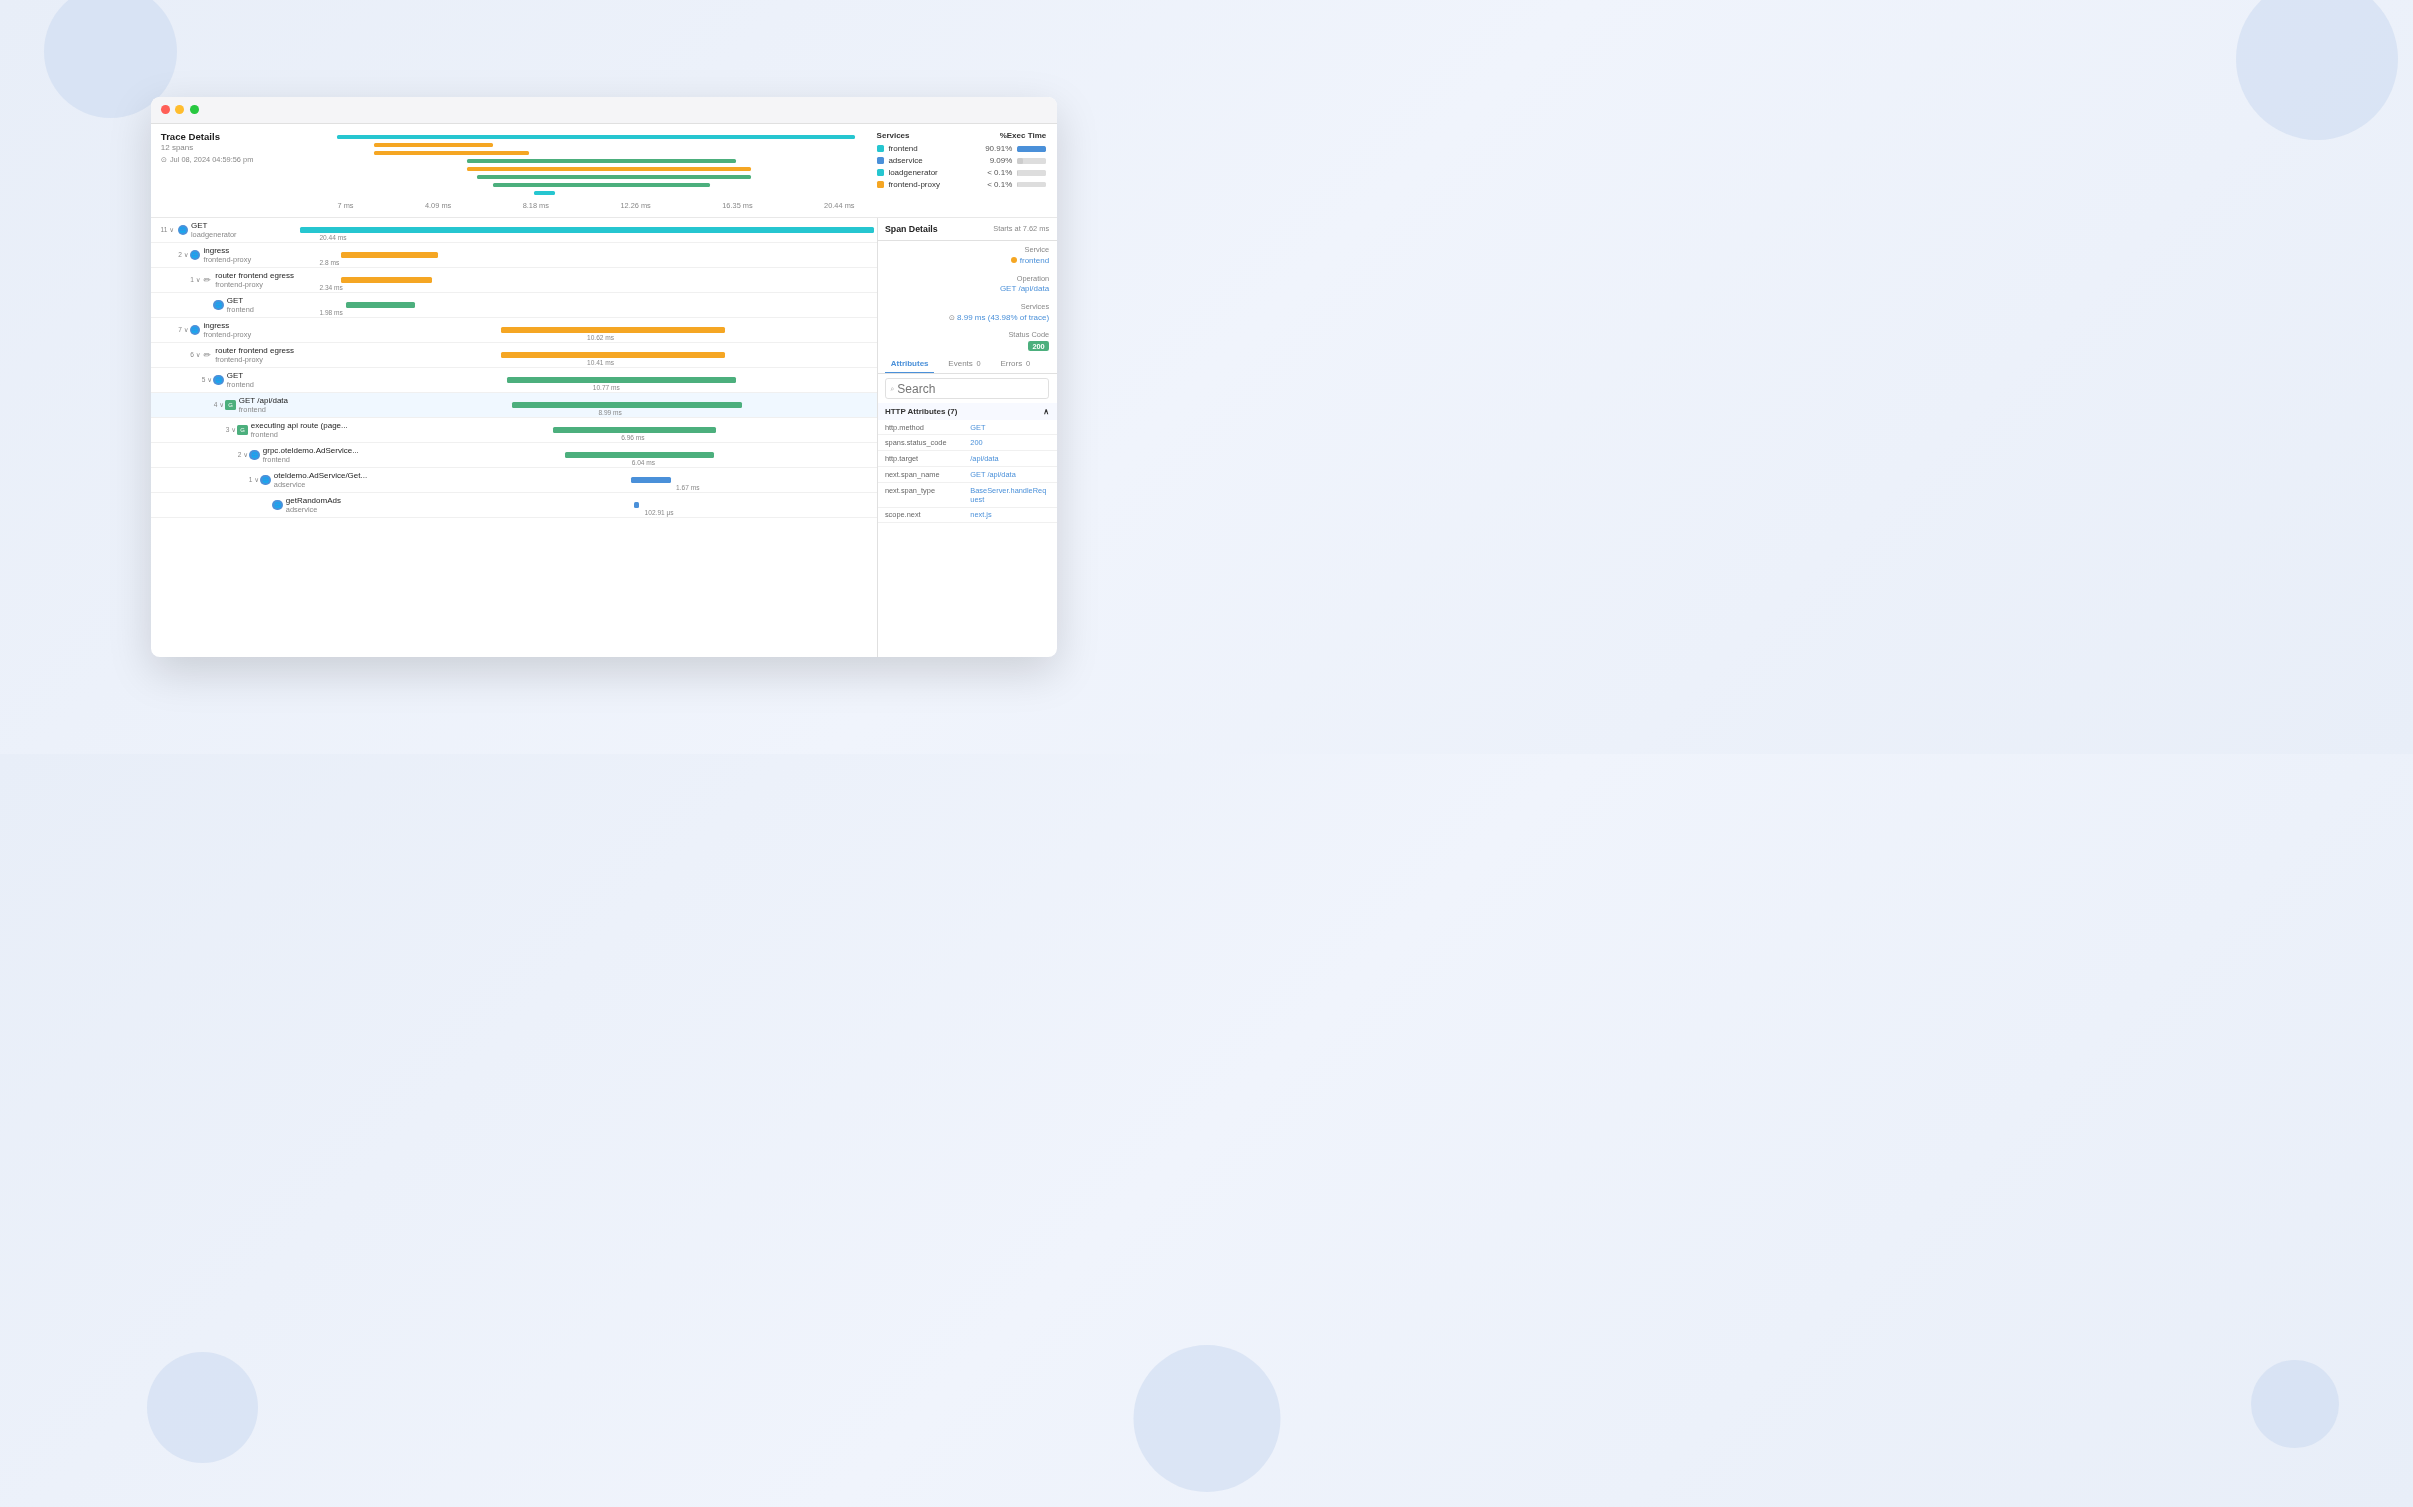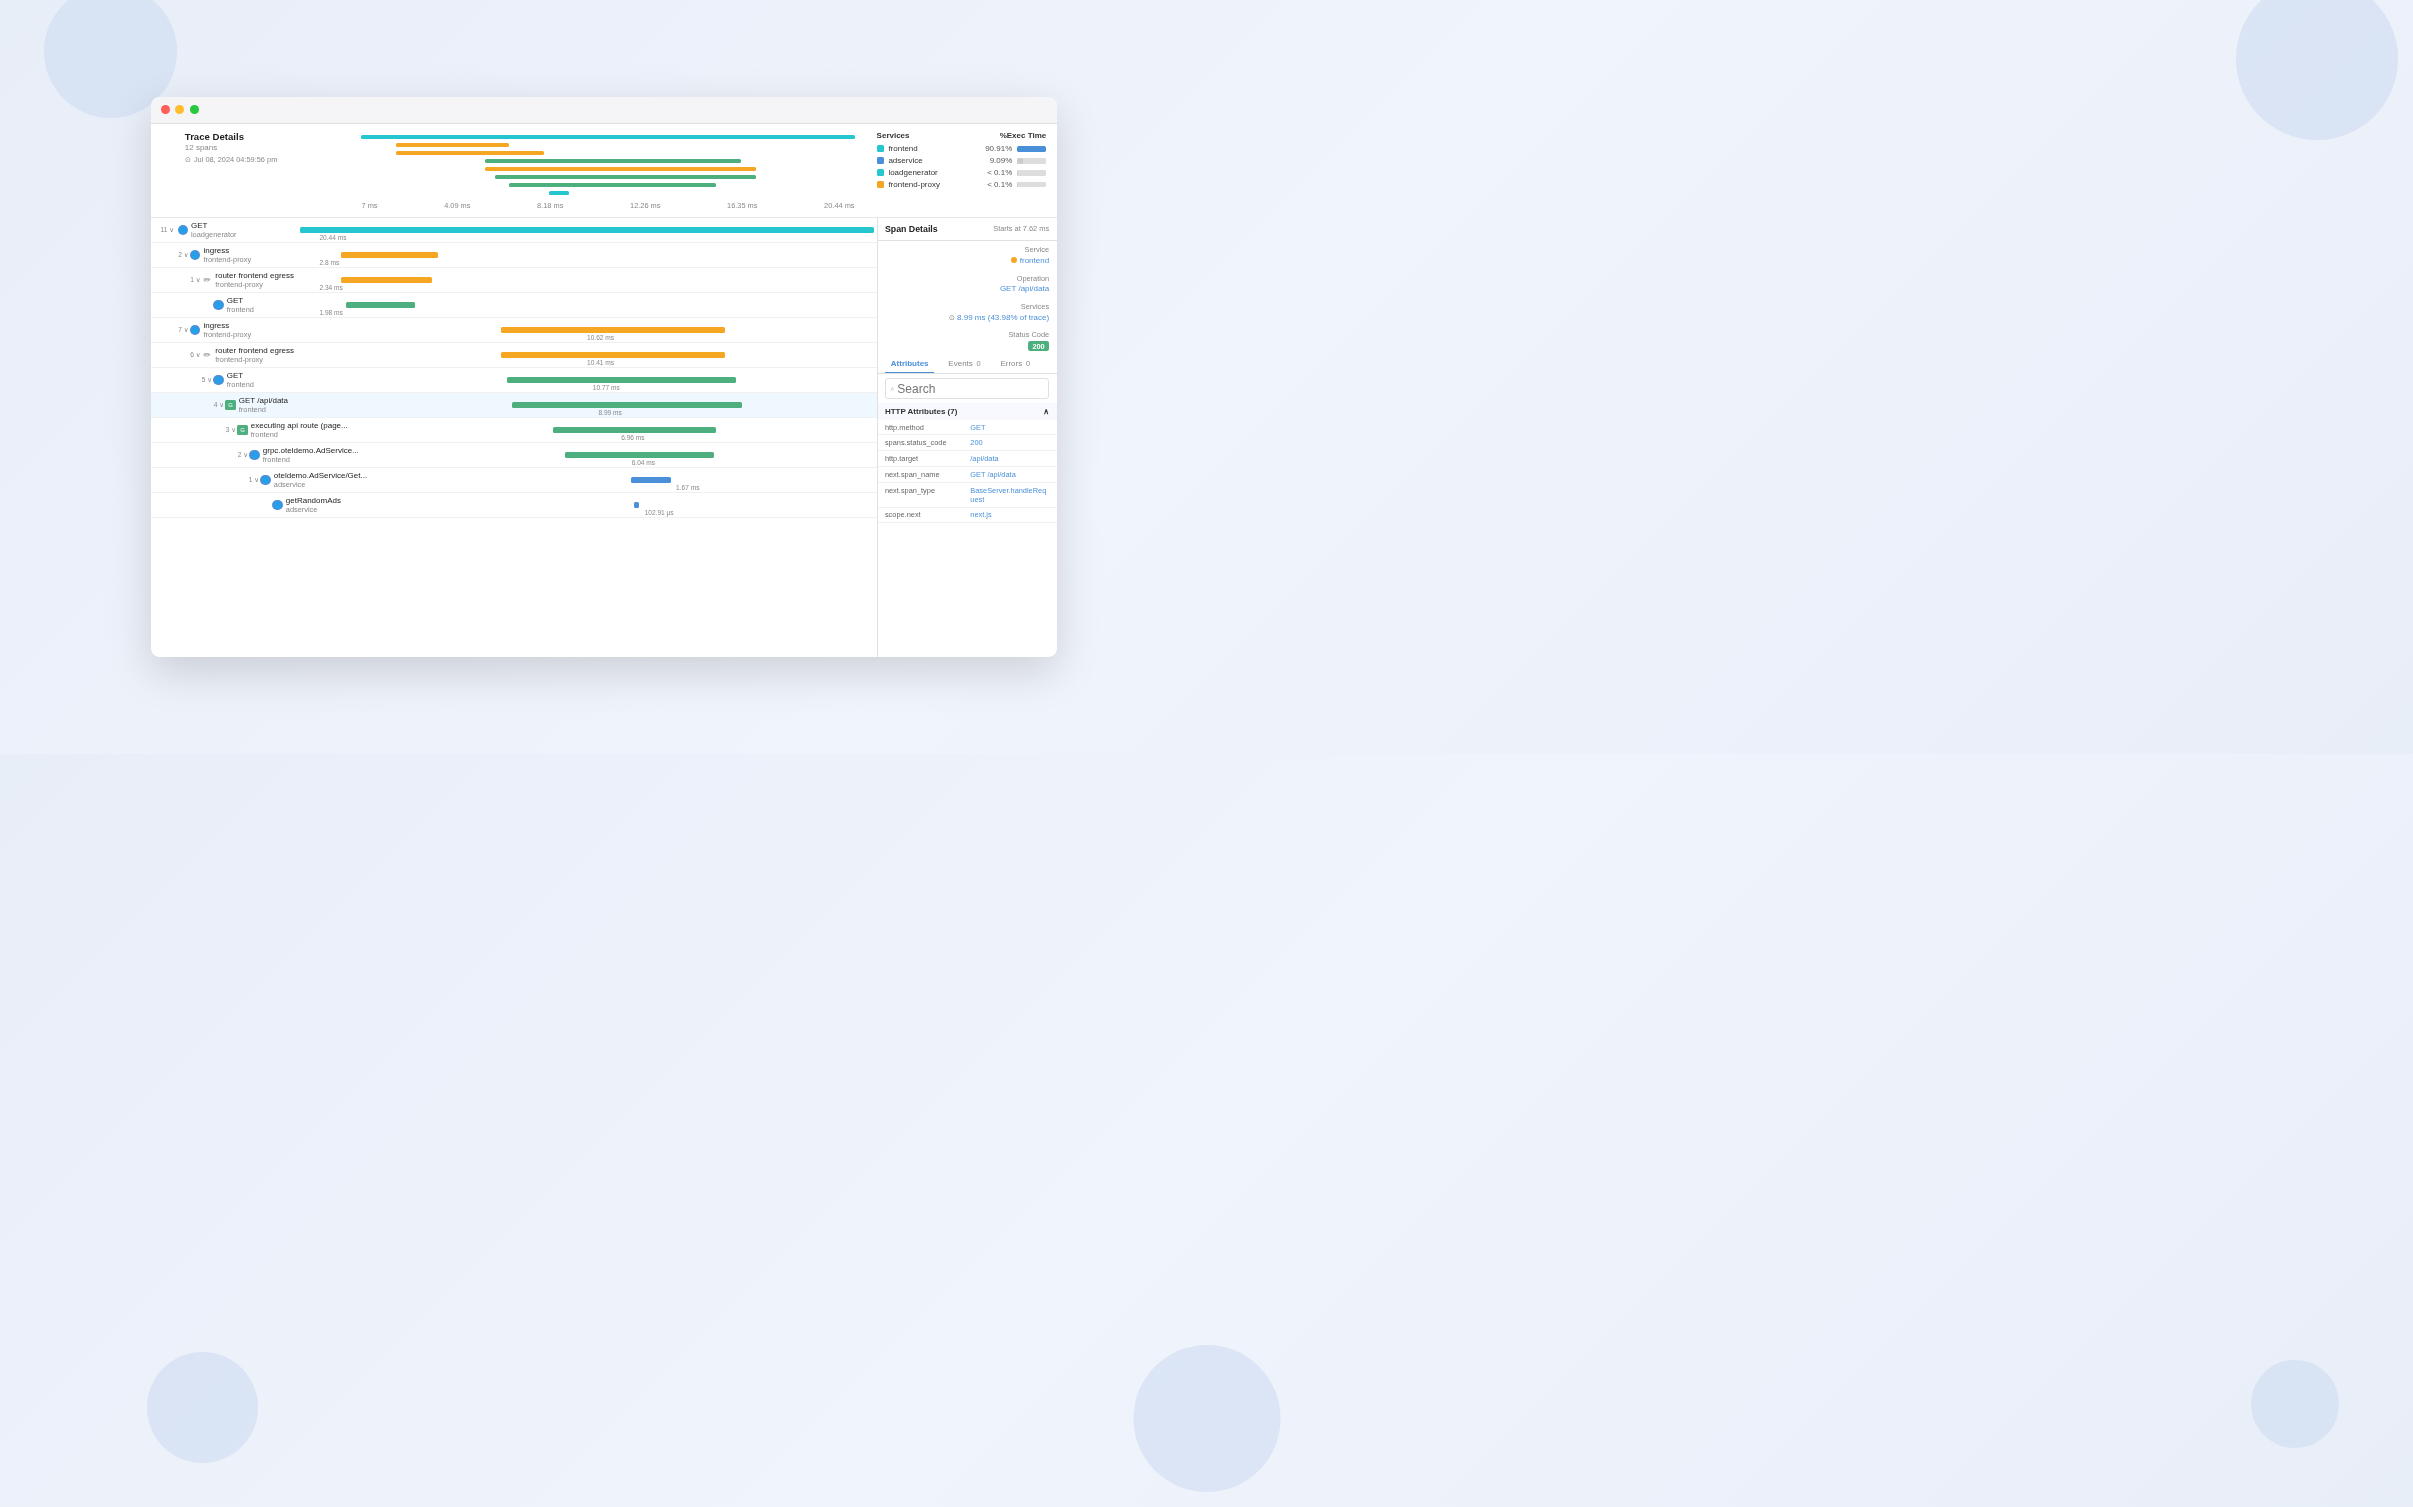--- a/index.html
+++ b/index.html
@@ -65,21 +65,20 @@
       padding: 7.4px 10.3px;
       border-bottom: 0.7px solid #e8e8e8;
       background: #fff;
       gap: 14.7px;
       flex-shrink: 0;
     }
 
     .trace-left {
       width: 162px;
       flex-shrink: 0;
-      margin-left: 24px;
     }
     .trace-title {
       font-size: 9.6px;
       font-weight: 600;
       color: #222;
     }
     .trace-subtitle {
       font-size: 8px;
       color: #888;
       margin-top: 1.5px;

